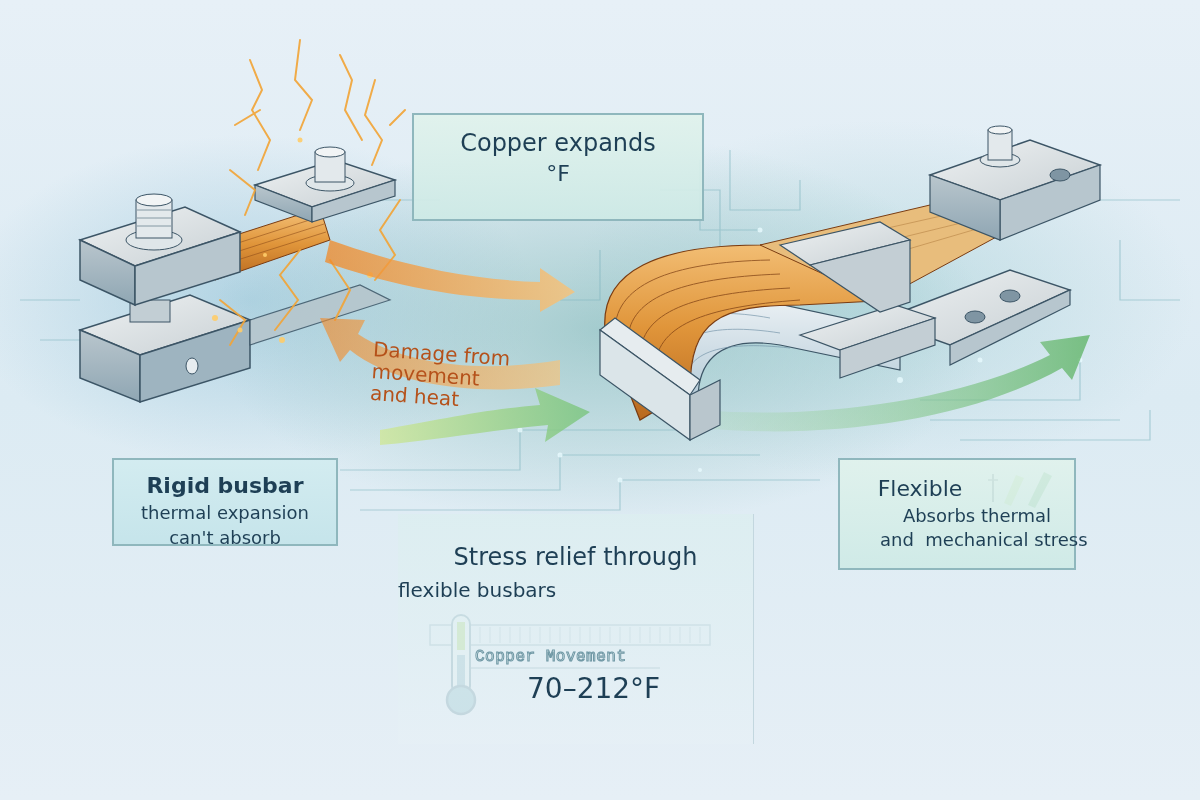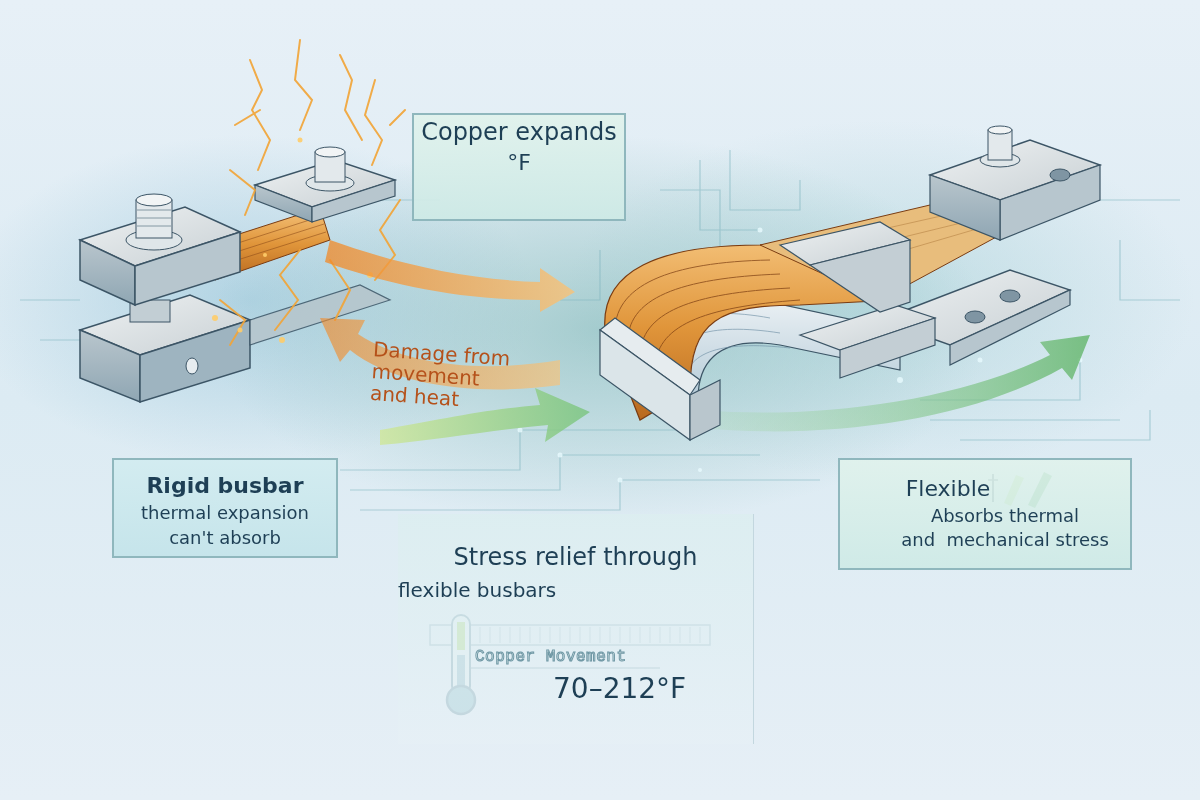--- a/index.html
+++ b/index.html
@@ -17,48 +17,48 @@
       linear-gradient(180deg, #e7f0f7 0%, #dcebf3 50%, #e6eff6 100%);
   }
   .canvas svg { position: absolute; left: 0; top: 0; }
 
   .label-box {
     position: absolute; box-sizing: border-box;
     border: 2px solid #8fb7bd;
     background: linear-gradient(180deg, rgba(224,242,236,0.92), rgba(206,234,230,0.92));
     color: #1e3f55; text-align: center;
   }
-  .box-expands { left: 412px; top: 113px; width: 214px; height: 108px; padding-top: 0; }
+  .box-expands { left: 412px; top: 113px; width: 292px; height: 108px; padding-top: 11px; }
   .box-expands .l1 { font-size: 24px; line-height: 34px; }
   .box-expands .l2 { font-size: 22px; line-height: 30px; }
   .box-expands .l3 { font-size: 22px; line-height: 28px; }
 
-  .box-rigid { left: 112px; top: 458px; width: 226px; height: 100px; padding-top: 12px;
+  .box-rigid { left: 112px; top: 458px; width: 226px; height: 88px; padding-top: 12px;
                background: linear-gradient(180deg, rgba(210,236,240,0.94), rgba(196,228,234,0.94)); }
   .box-rigid .title { font-size: 22px; font-weight: bold; line-height: 28px; }
   .box-rigid .sub { font-size: 18px; line-height: 25px; }
 
-  .box-flex { left: 838px; top: 458px; width: 294px; height: 112px; padding-top: 14px; }
+  .box-flex { left: 838px; top: 458px; width: 238px; height: 112px; padding-top: 14px; }
   .box-flex .title { font-size: 22px; line-height: 30px; }
   .box-flex .sub { font-size: 18px; line-height: 24px; padding-left: 40px; }
   .check-marks { display: inline-block; vertical-align: middle; margin-left: 4px; }
 
   .box-stress {
     position: absolute; left: 398px; top: 514px; width: 356px; height: 230px; box-sizing: border-box;
     border-right: 1px solid #c3d7df;
     background: linear-gradient(180deg, rgba(220,238,240,0.85), rgba(230,240,246,0.7));
     color: #1e3f55;
   }
   .stress-title { position: absolute; left: 0; width: 100%; top: 27px; text-align: center; font-size: 24px; line-height: 32px; }
   .stress-sub { position: absolute; left: 0; width: 100%; top: 60px; font-size: 20px; line-height: 32px; }
   .movement-label {
     position: absolute; left: 475px; top: 648px; font-size: 16px; color: #eef6f7;
     -webkit-text-stroke: 1px #6e97a4; letter-spacing: 0.5px; font-family: Liberation Mono, monospace;
   }
-  .temp-range { position: absolute; left: 527px; top: 672px; font-size: 28px; color: #1e3f55; margin-left: 26px; }
+  .temp-range { position: absolute; left: 527px; top: 672px; font-size: 28px; color: #1e3f55; }
 
   .damage-label {
     position: absolute; left: 374px; top: 338px; width: 160px; color: #b5511a;
     font-size: 20px; line-height: 22px; transform: rotate(4deg); transform-origin: left top;
   }
 </style>
 </head>
 <body>
 
 <div class="canvas">

